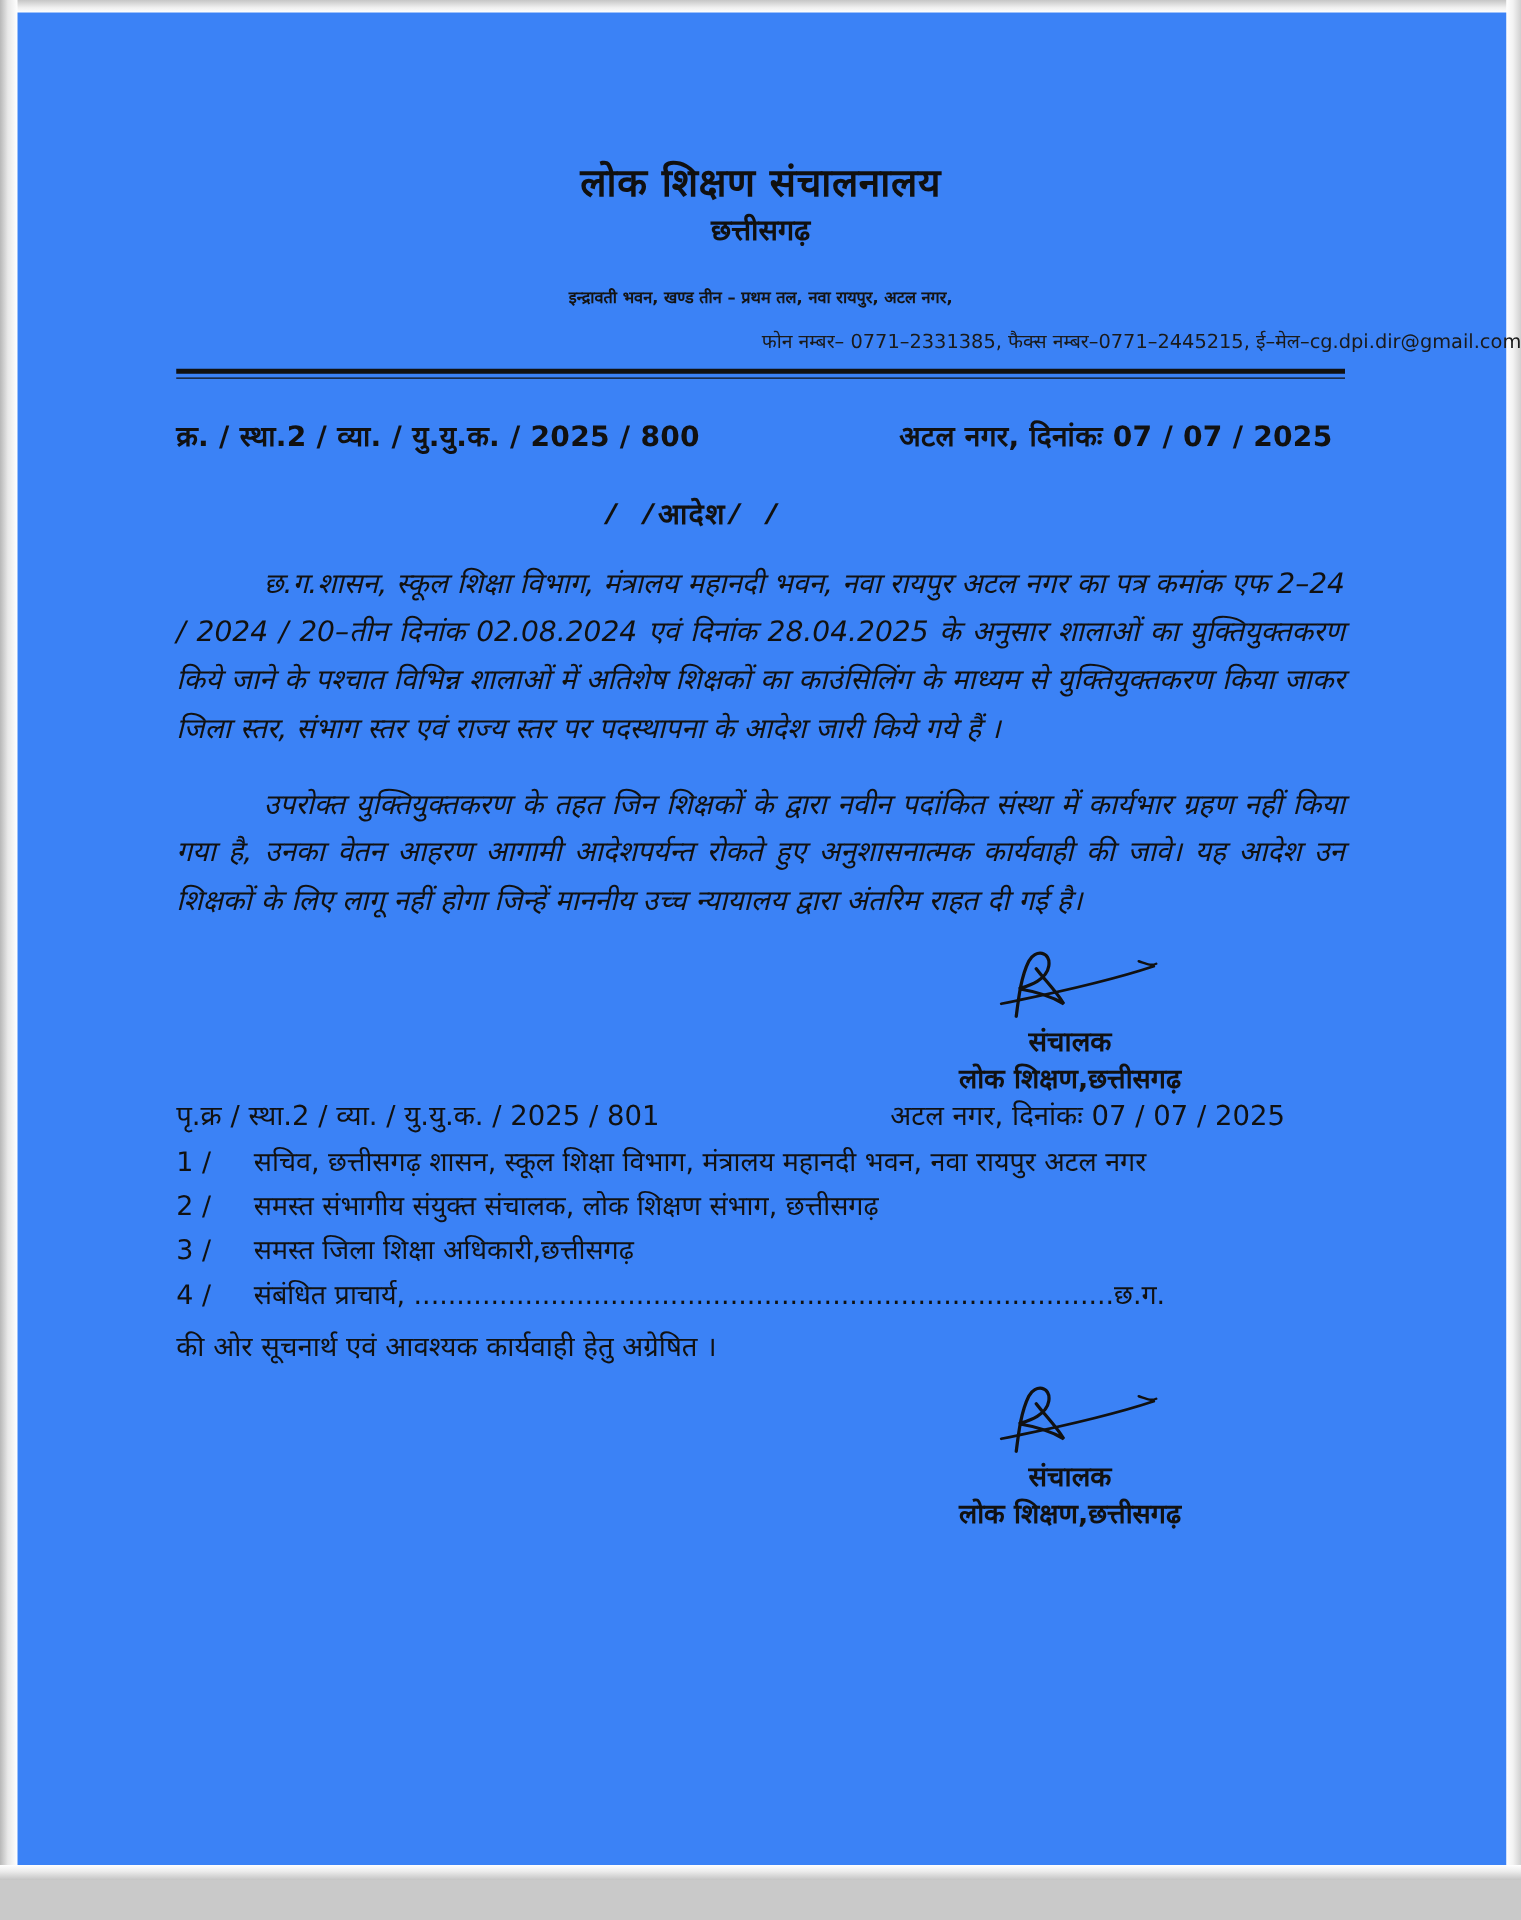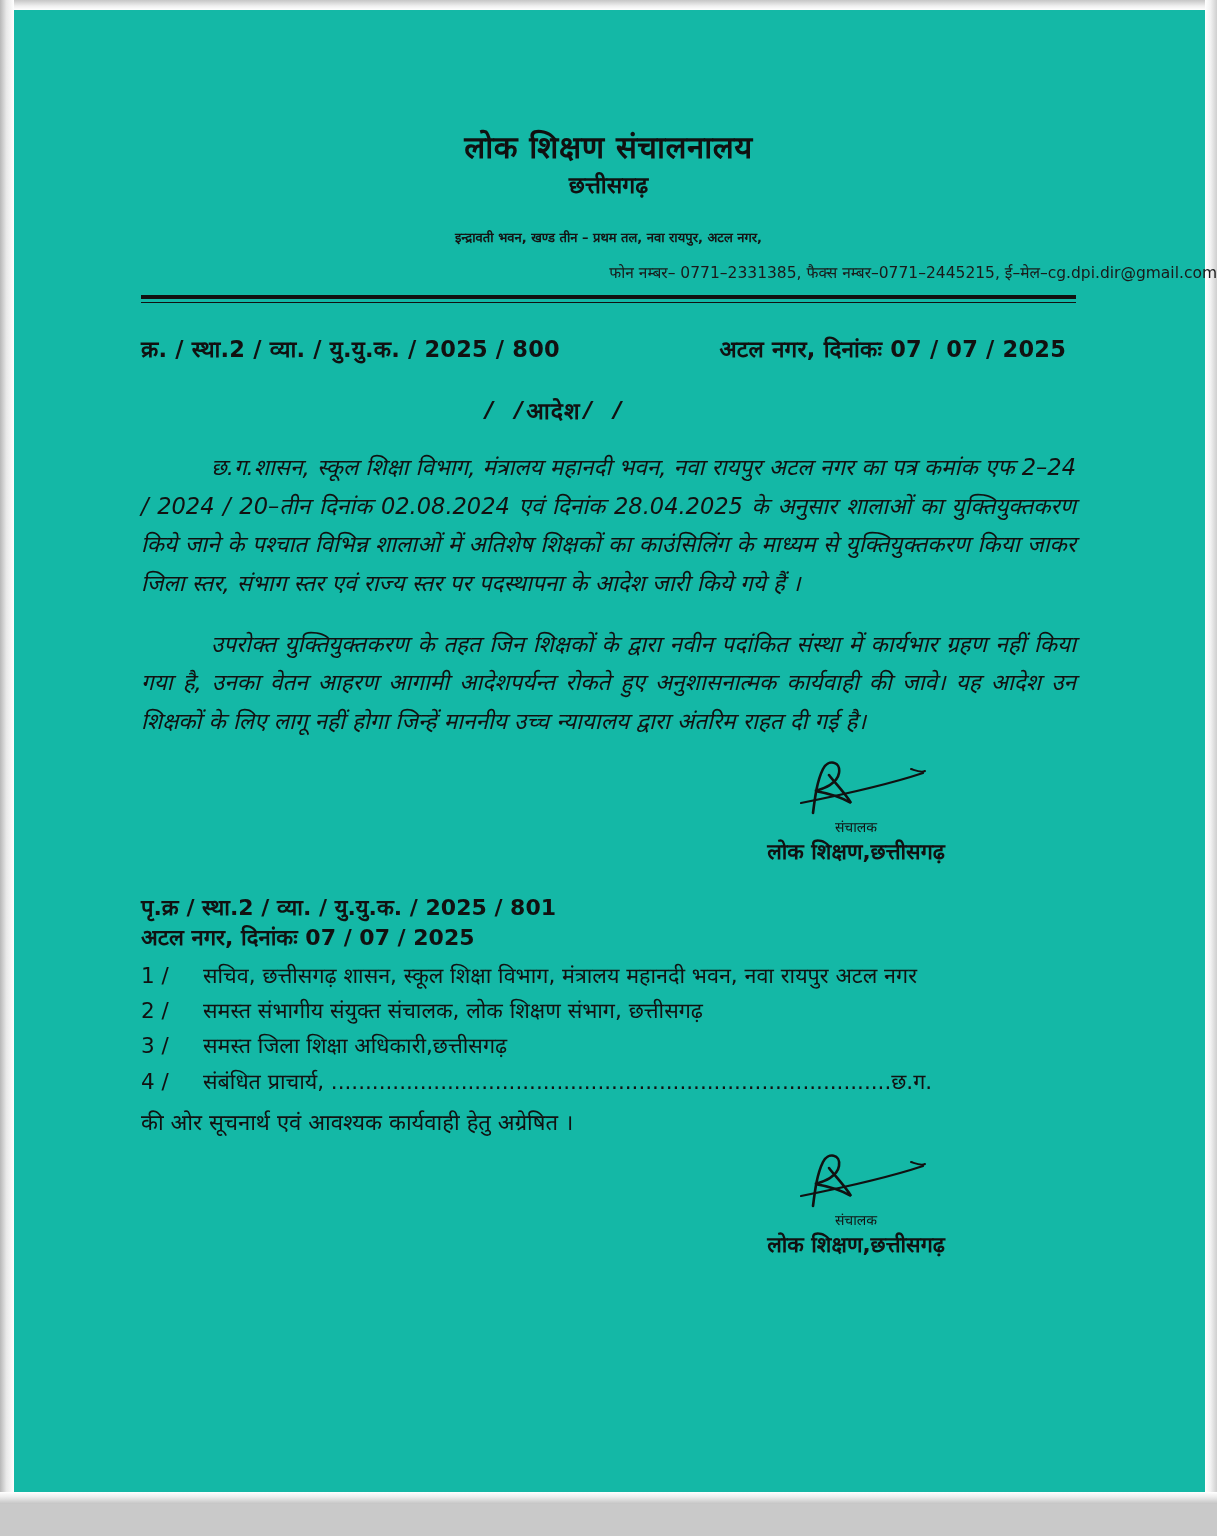--- a/index.html
+++ b/index.html
@@ -9,21 +9,21 @@
   }
   body {
     width: 1217px;
     height: 1536px;
     font-family: "DejaVu Sans", "Liberation Sans", sans-serif;
   }
   .page {
     position: relative;
     width: 1217px;
     height: 1504px;
-    background: #14b8a6;
+    background: #3b82f6;
     box-sizing: border-box;
     overflow: hidden;
   }
   
   .scan-edge-left {
     position: absolute;
     left: 0; top: 0;
     width: 14px; height: 100%;
     background: linear-gradient(to right, #b8b8b8 0%, #e8e8e8 45%, #ffffff 100%);
   }
@@ -146,38 +146,36 @@
     margin-left: auto;
     margin-right: 10px;
     position: relative;
   }
   .sign-mark {
     height: 62px;
     position: relative;
   }
   .sign-mark svg { position: absolute; left: 50%; top: 0; transform: translateX(-50%); }
   .sign-name {
-    font-size: 14px;
-    font-weight: 400;
+    font-size: 22px;
+    font-weight: 700;
     margin-top: -4px;
   }
   .sign-office {
     font-size: 21.5px;
     font-weight: 600;
   }
 
   
   .row-refno2 {
     display: flex;
     justify-content: space-between;
     align-items: baseline;
-    margin-top: 26px;
     font-size: 22px;
-    font-weight: 700;
-    flex-direction: column;
+    font-weight: 400;
   }
   .row-refno2 .right { padding-right: 48px; }
 
   .copy-label {
     font-size: 22px;
     font-weight: 600;
     margin-top: 10px;
   }
   ol.copy-list {
     list-style: none;

